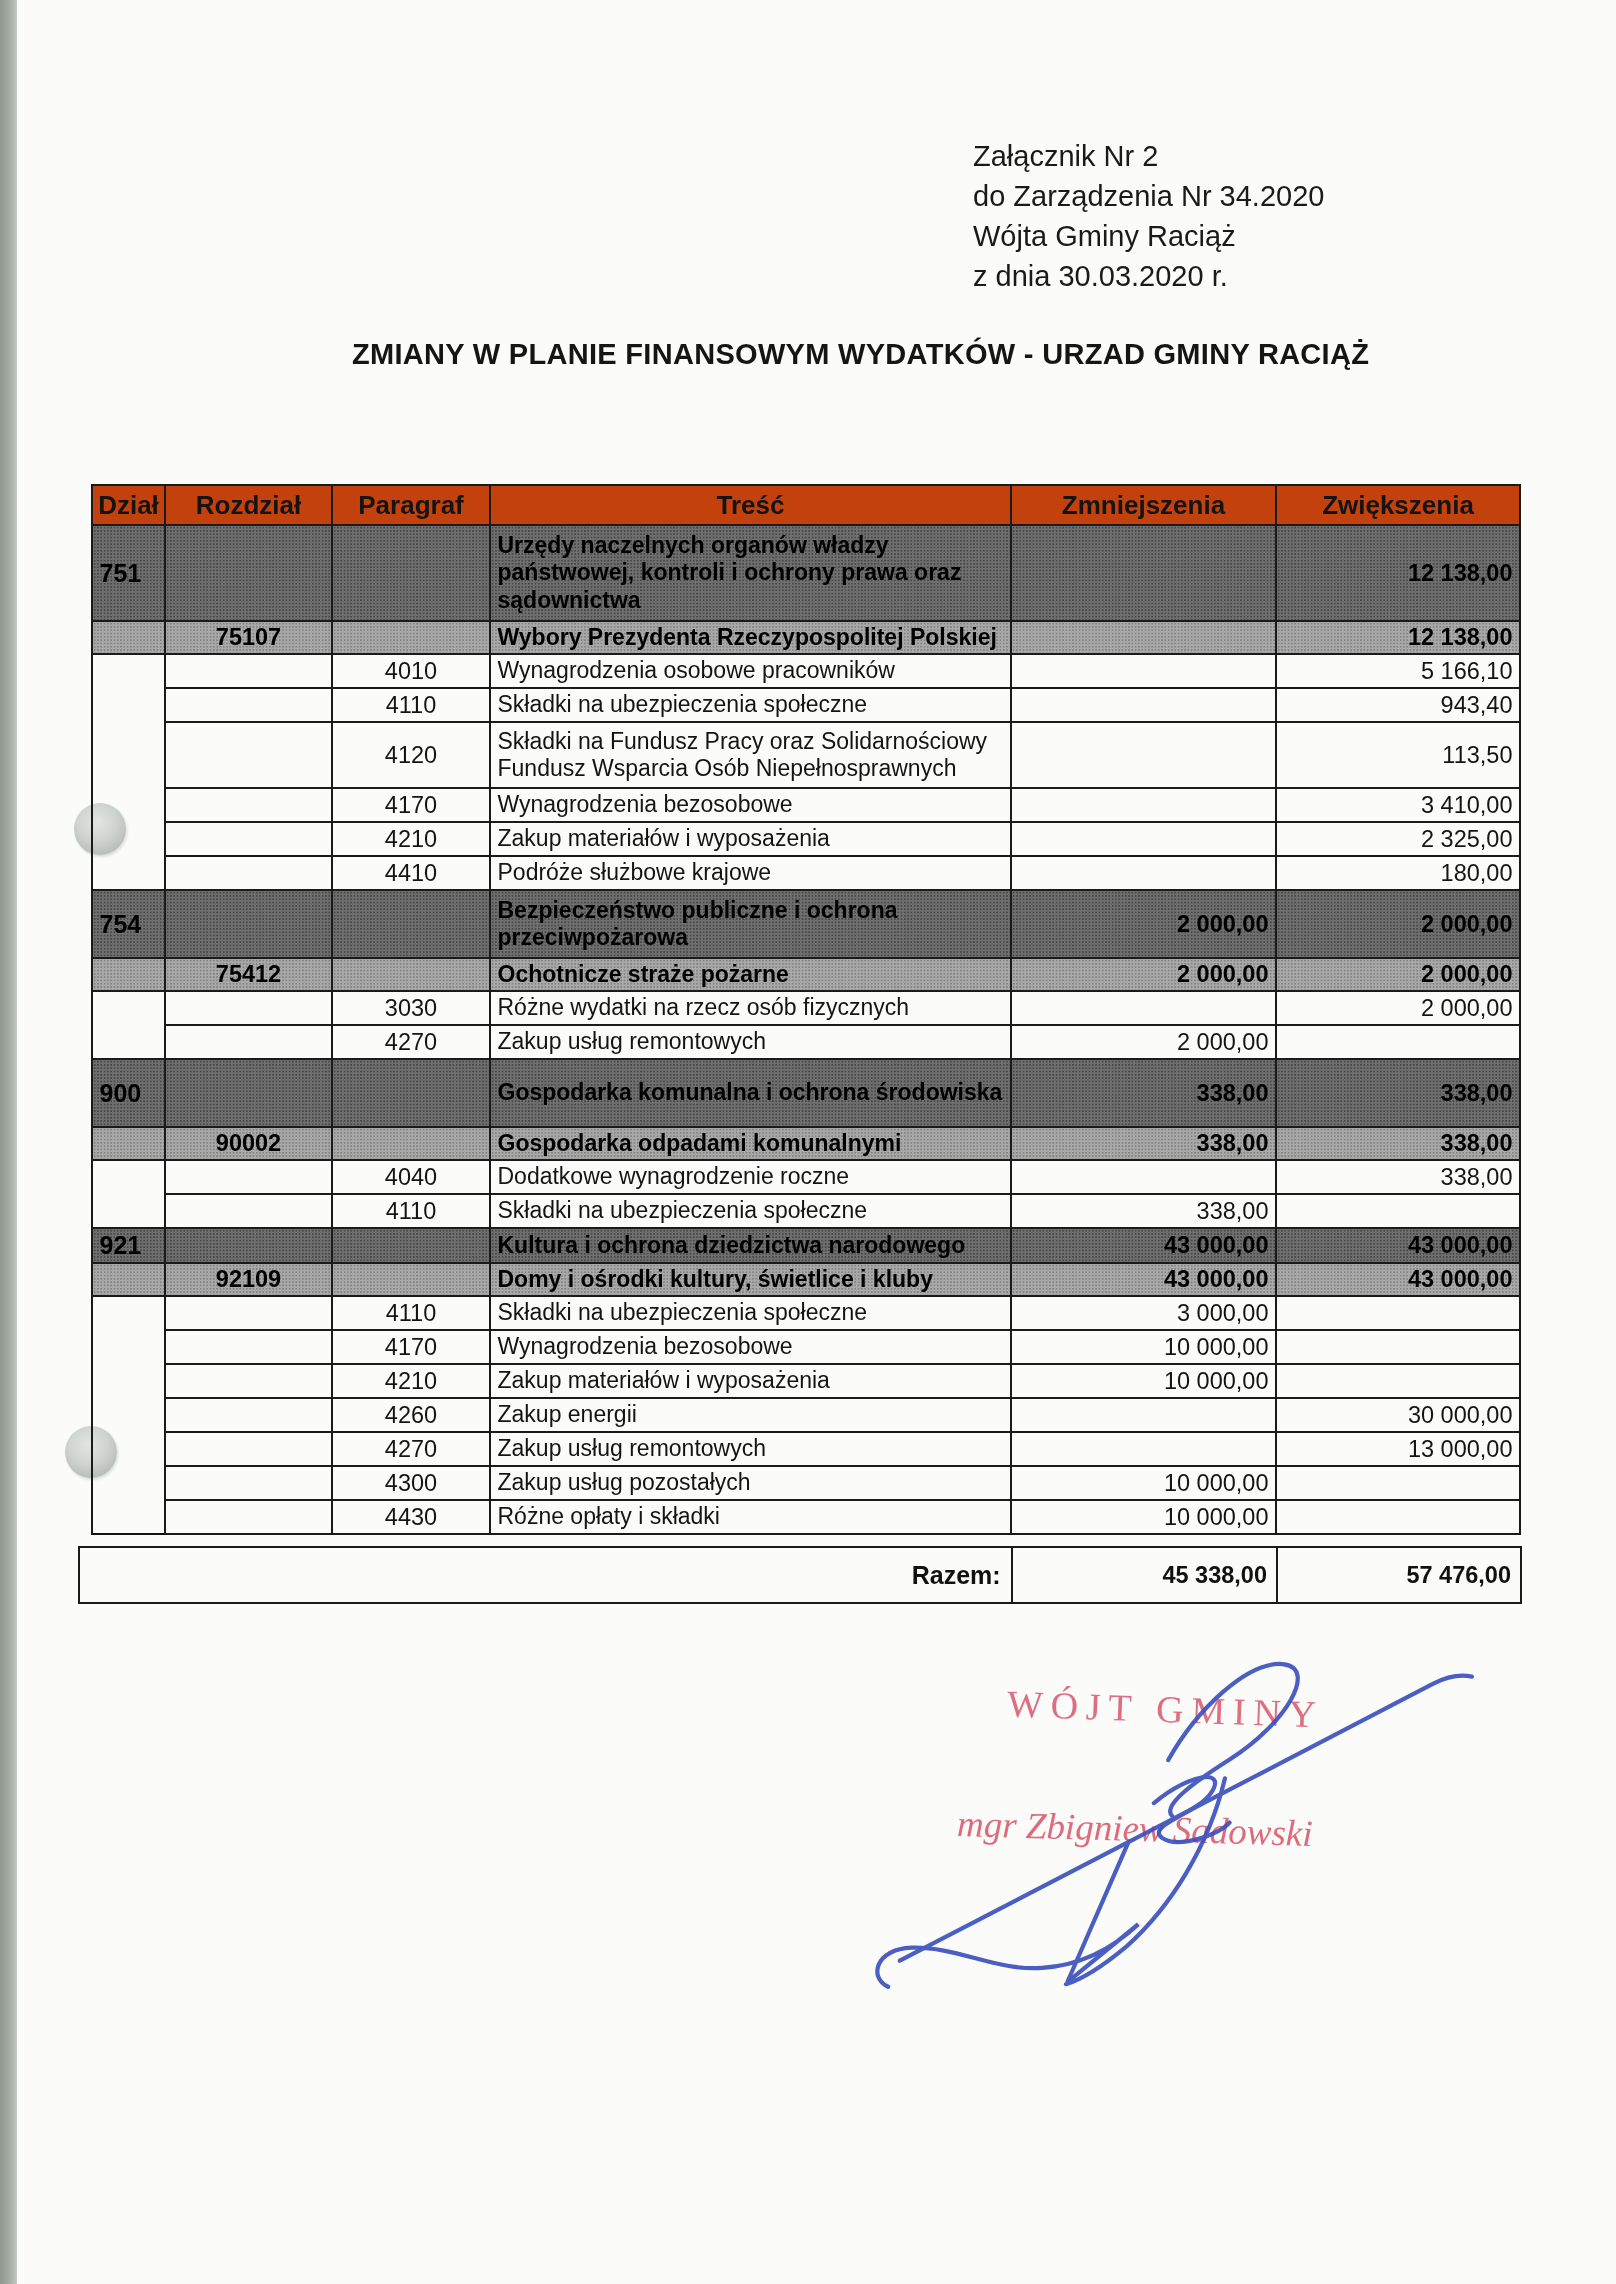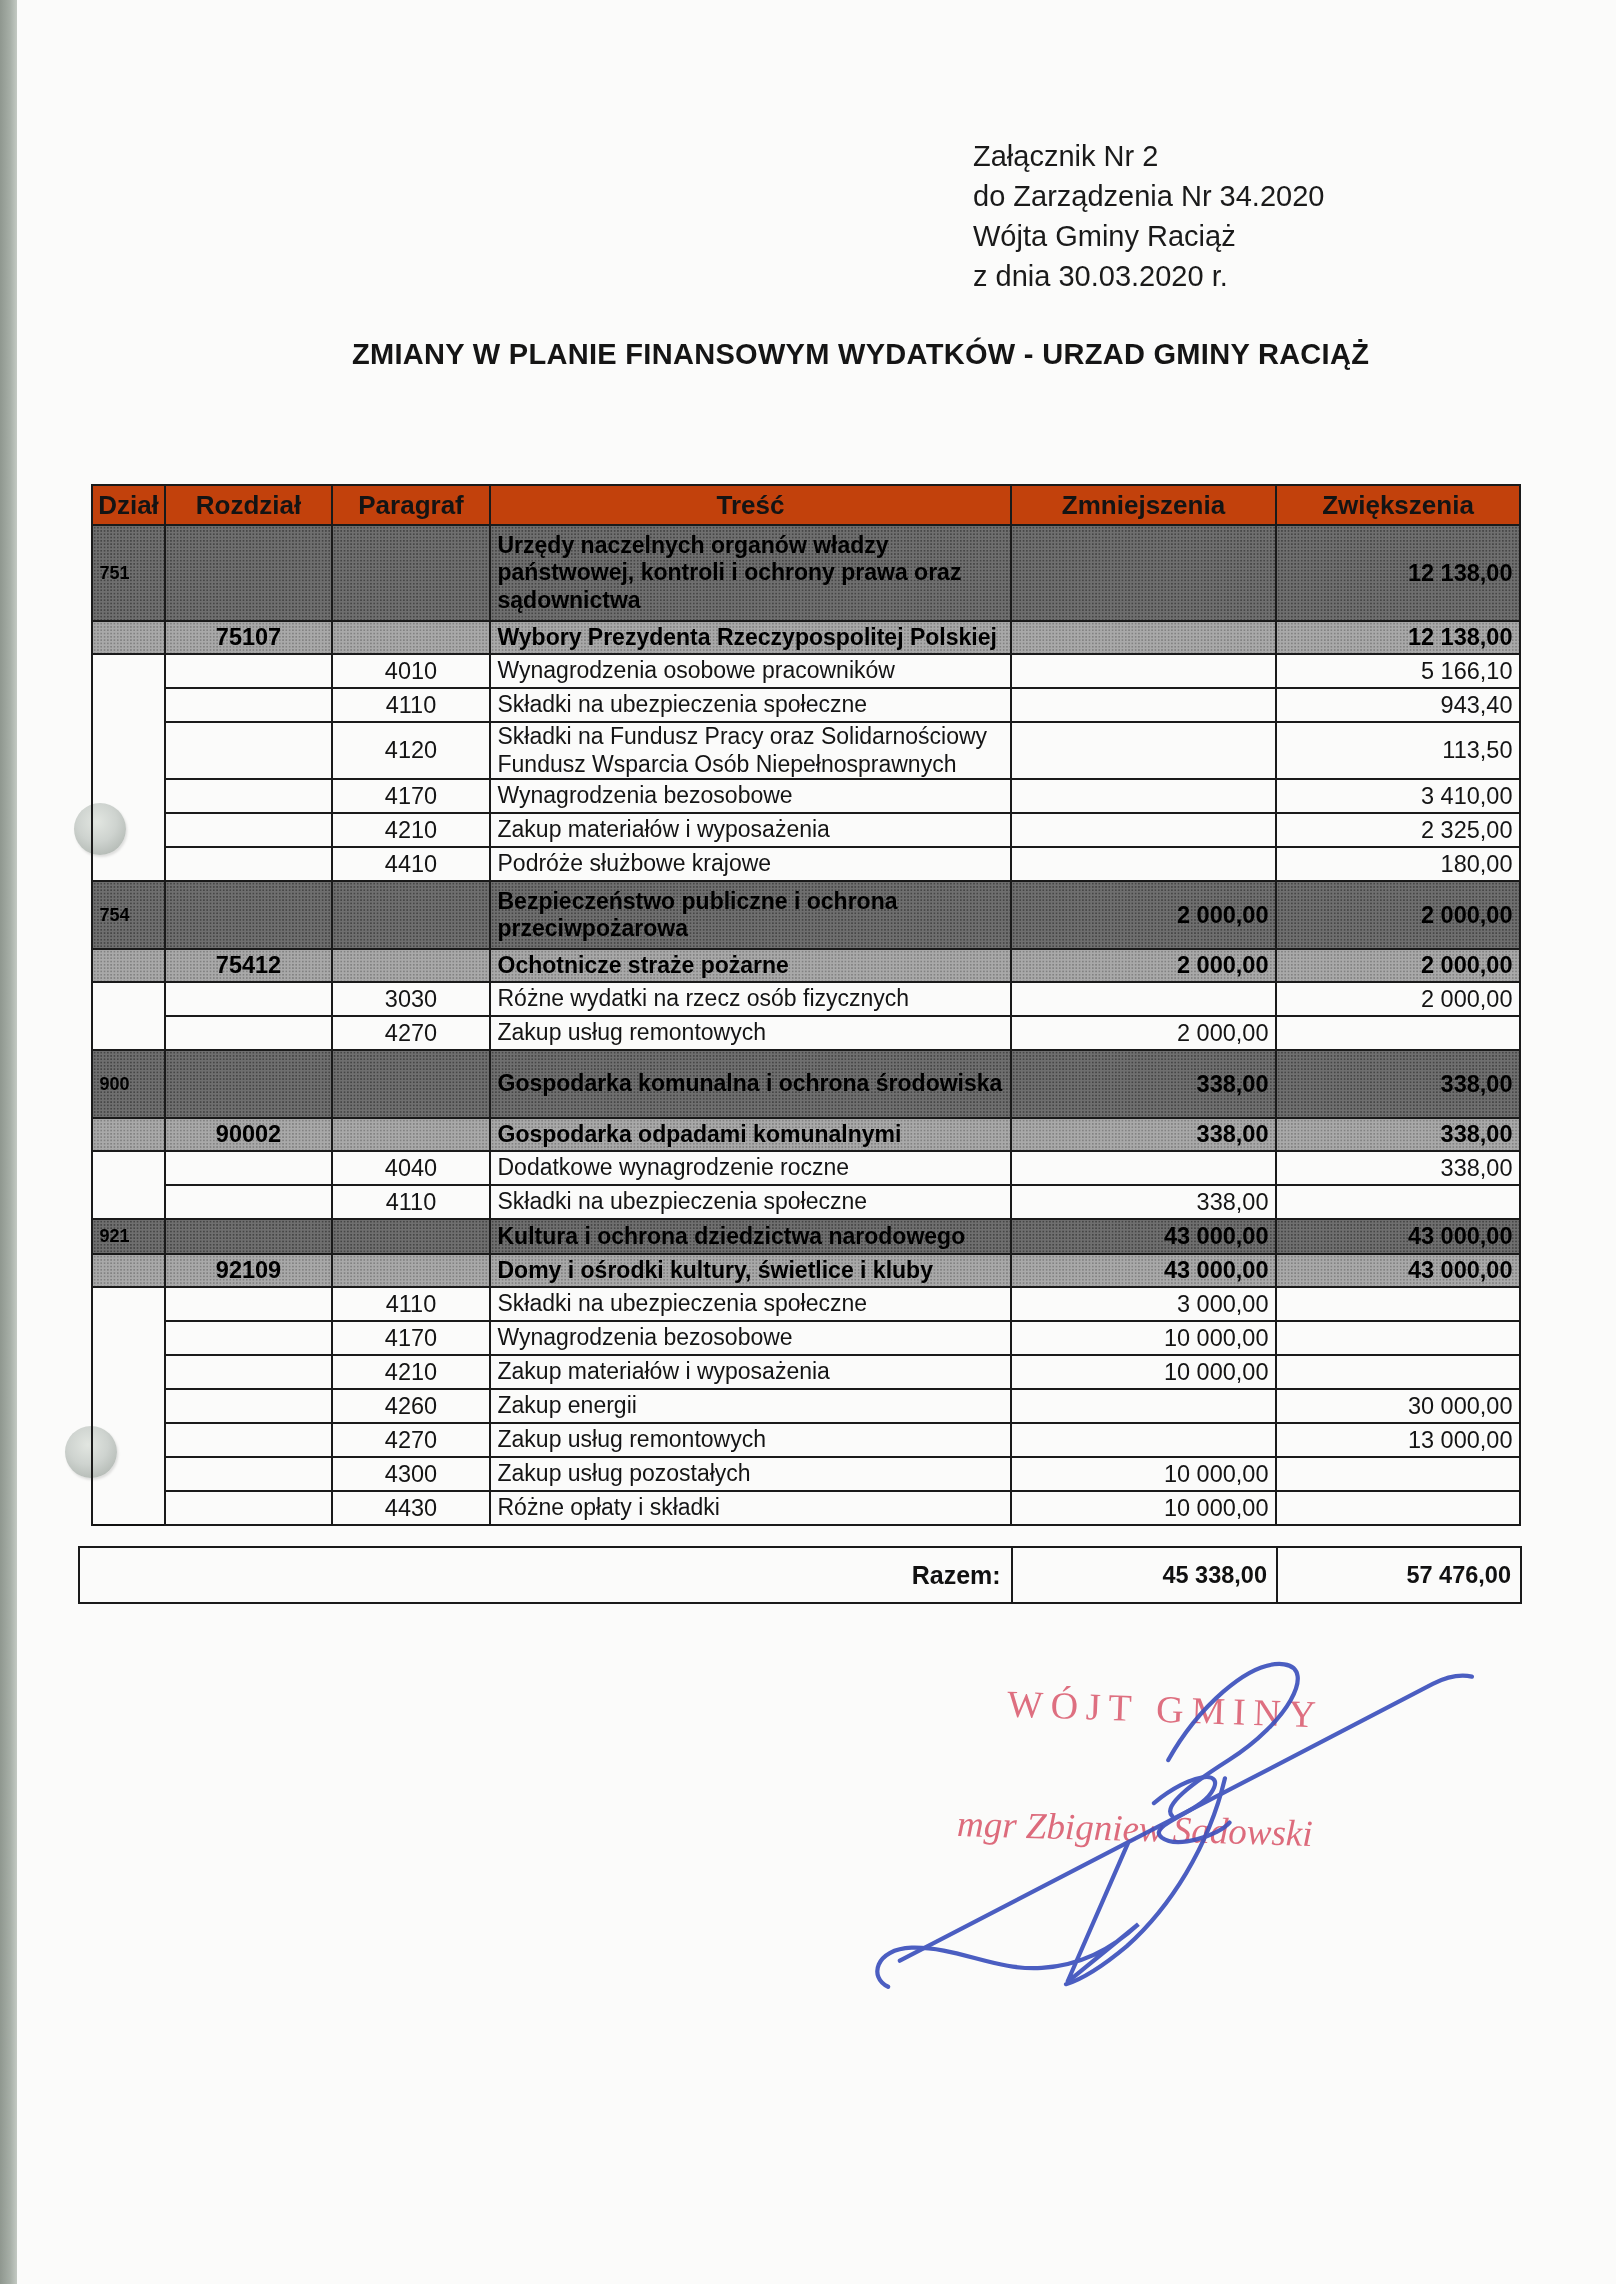--- a/index.html
+++ b/index.html
@@ -46,27 +46,27 @@
     font-size:23px; color:#141414;
   }
   table.budget th, table.budget td {
     border:2px solid #1a1a1a; vertical-align:middle;
     padding:0 6.5px; overflow:hidden;
   }
   table.budget thead tr { height:40px; }
   table.budget th { font-size:26px; font-weight:bold; text-align:center; background:#c2410c; padding:0 2.6px; }
 
   tr.detail   { height:34px; }
-  tr.detail.h-2 { height:57px; }
+  tr.detail.h-2 { height:66px; }
   tr.subsection { height:33px; }
   tr.section.h-sm { height:35px; }
   tr.section.h-lg { height:68px; }
   tr.section.h-xl { height:96px; }
 
-  td.c-dzial    { text-align:left; padding-left:11.7px; font-size:18px; }
+  td.c-dzial    { text-align:left; padding-left:11.7px; font-size:25px; }
   td.c-rozdzial { text-align:center; font-size:23.5px; }
   td.c-paragraf { text-align:center; font-size:23.5px; }
   td.c-tresc    { text-align:left; line-height:1.18; }
   td.num        { text-align:right; padding-right:9px; font-size:23.5px; }
 
   tr.section td {
     background-color:#6f6f6f;
     background-image:radial-gradient(rgba(20,20,20,0.45) 0.7px, transparent 1px);
     background-size:3.3px 3.3px;
     font-weight:bold; color:#000;

